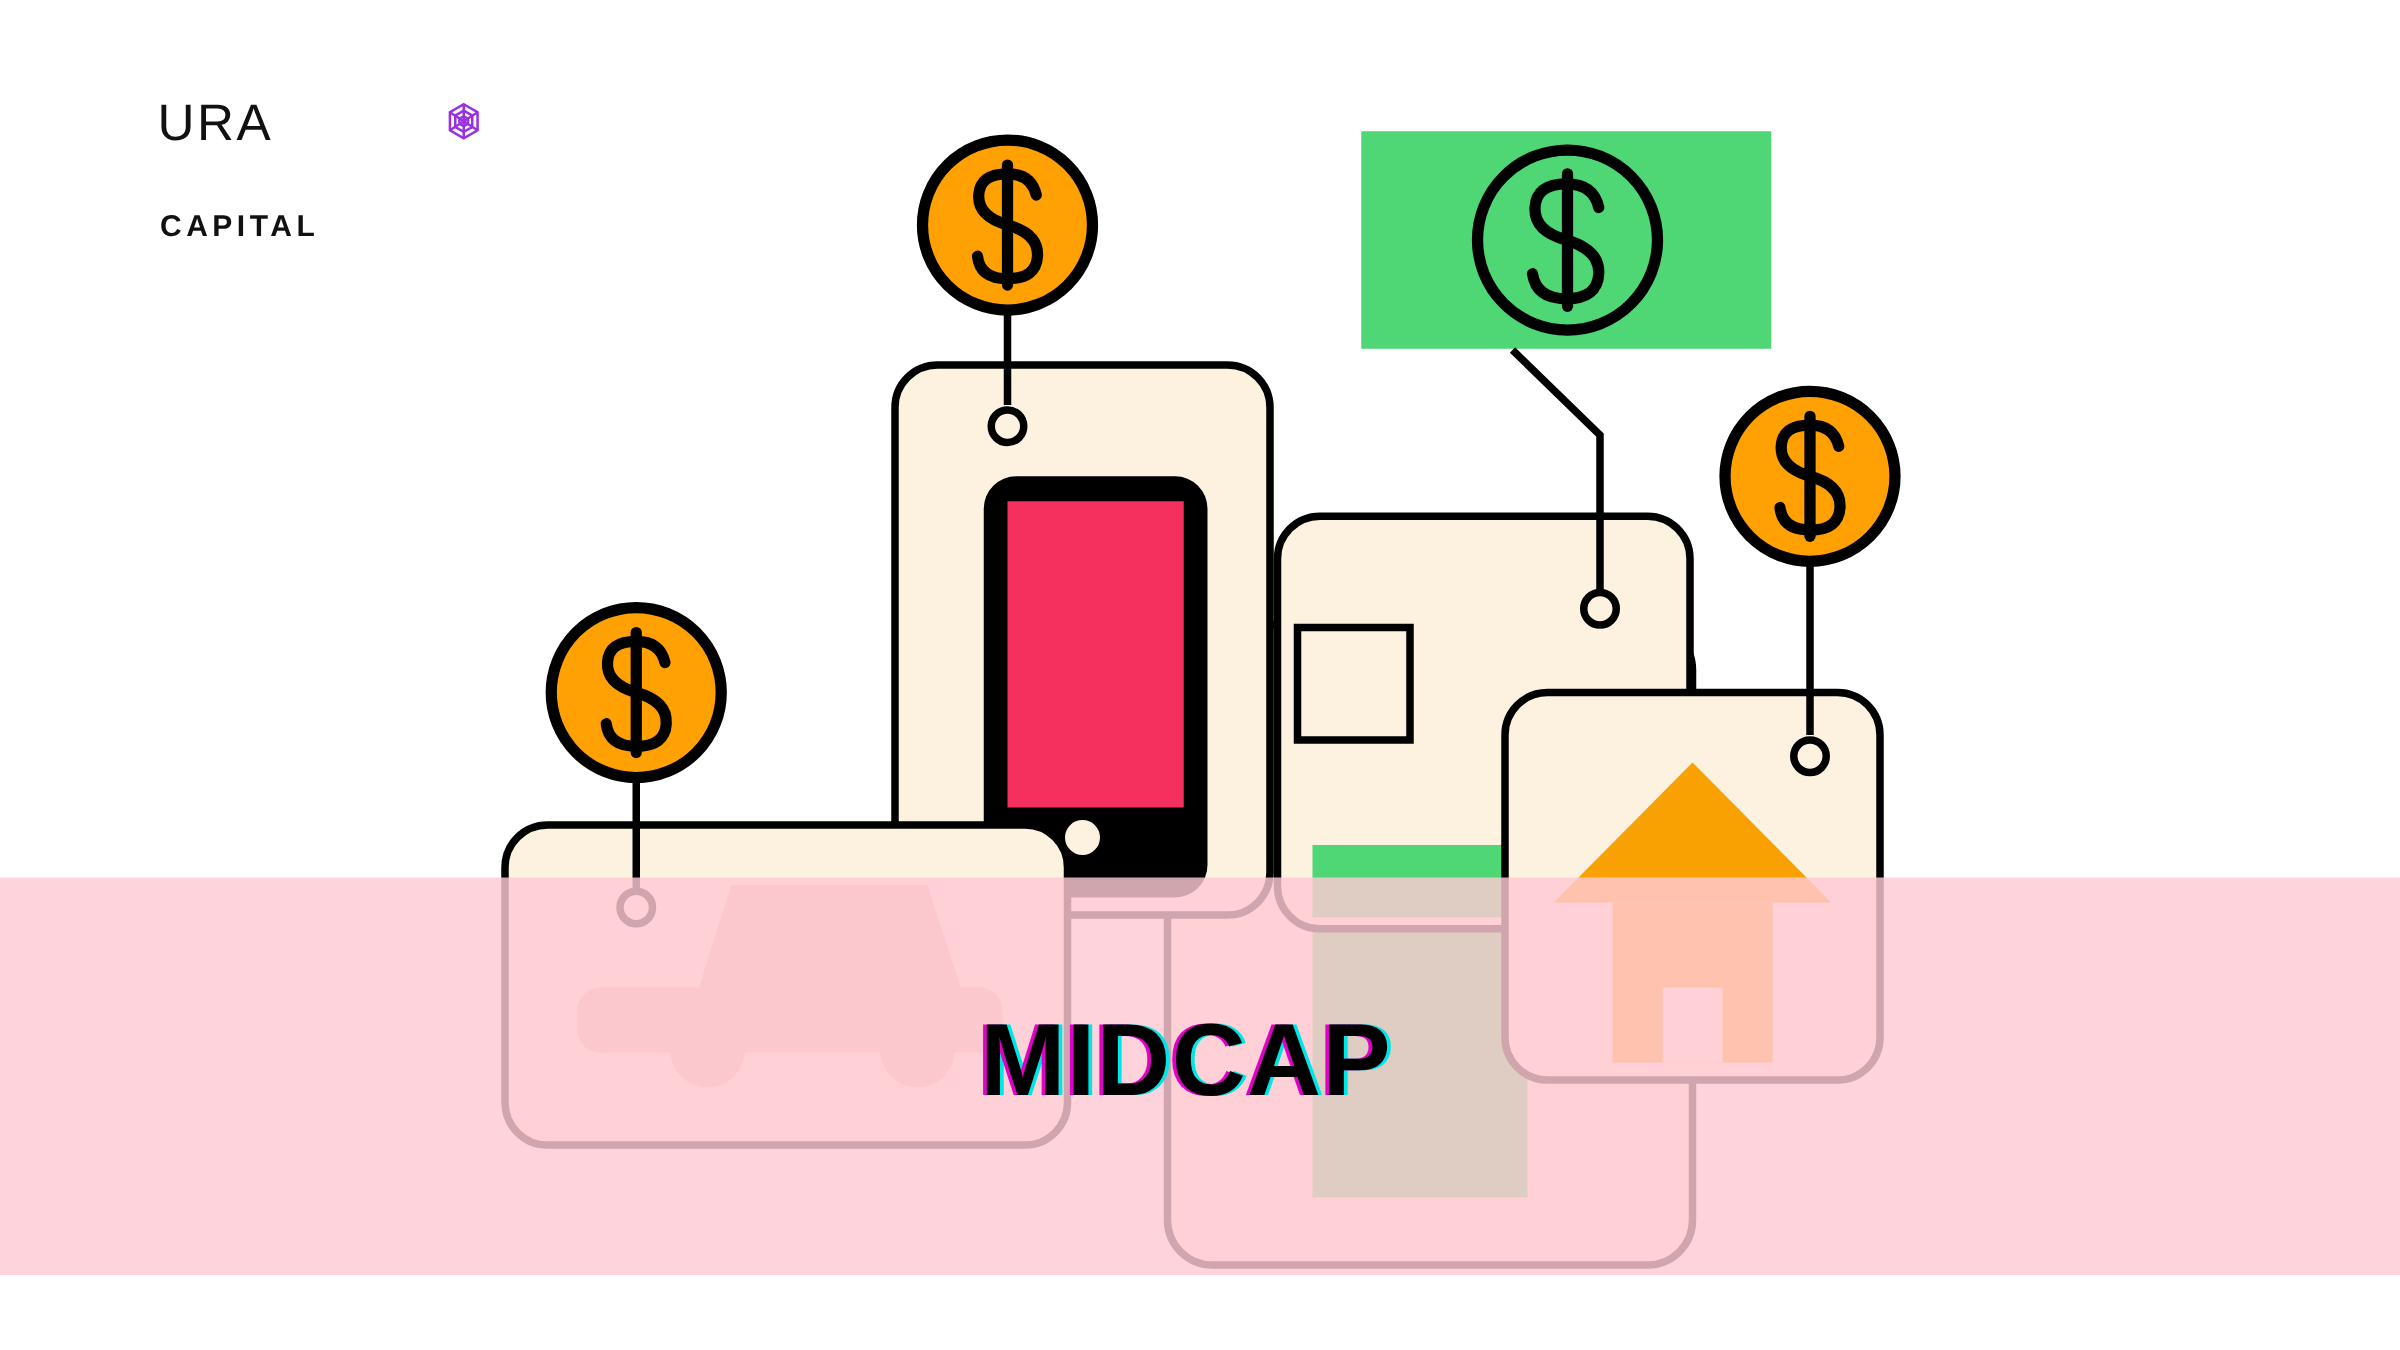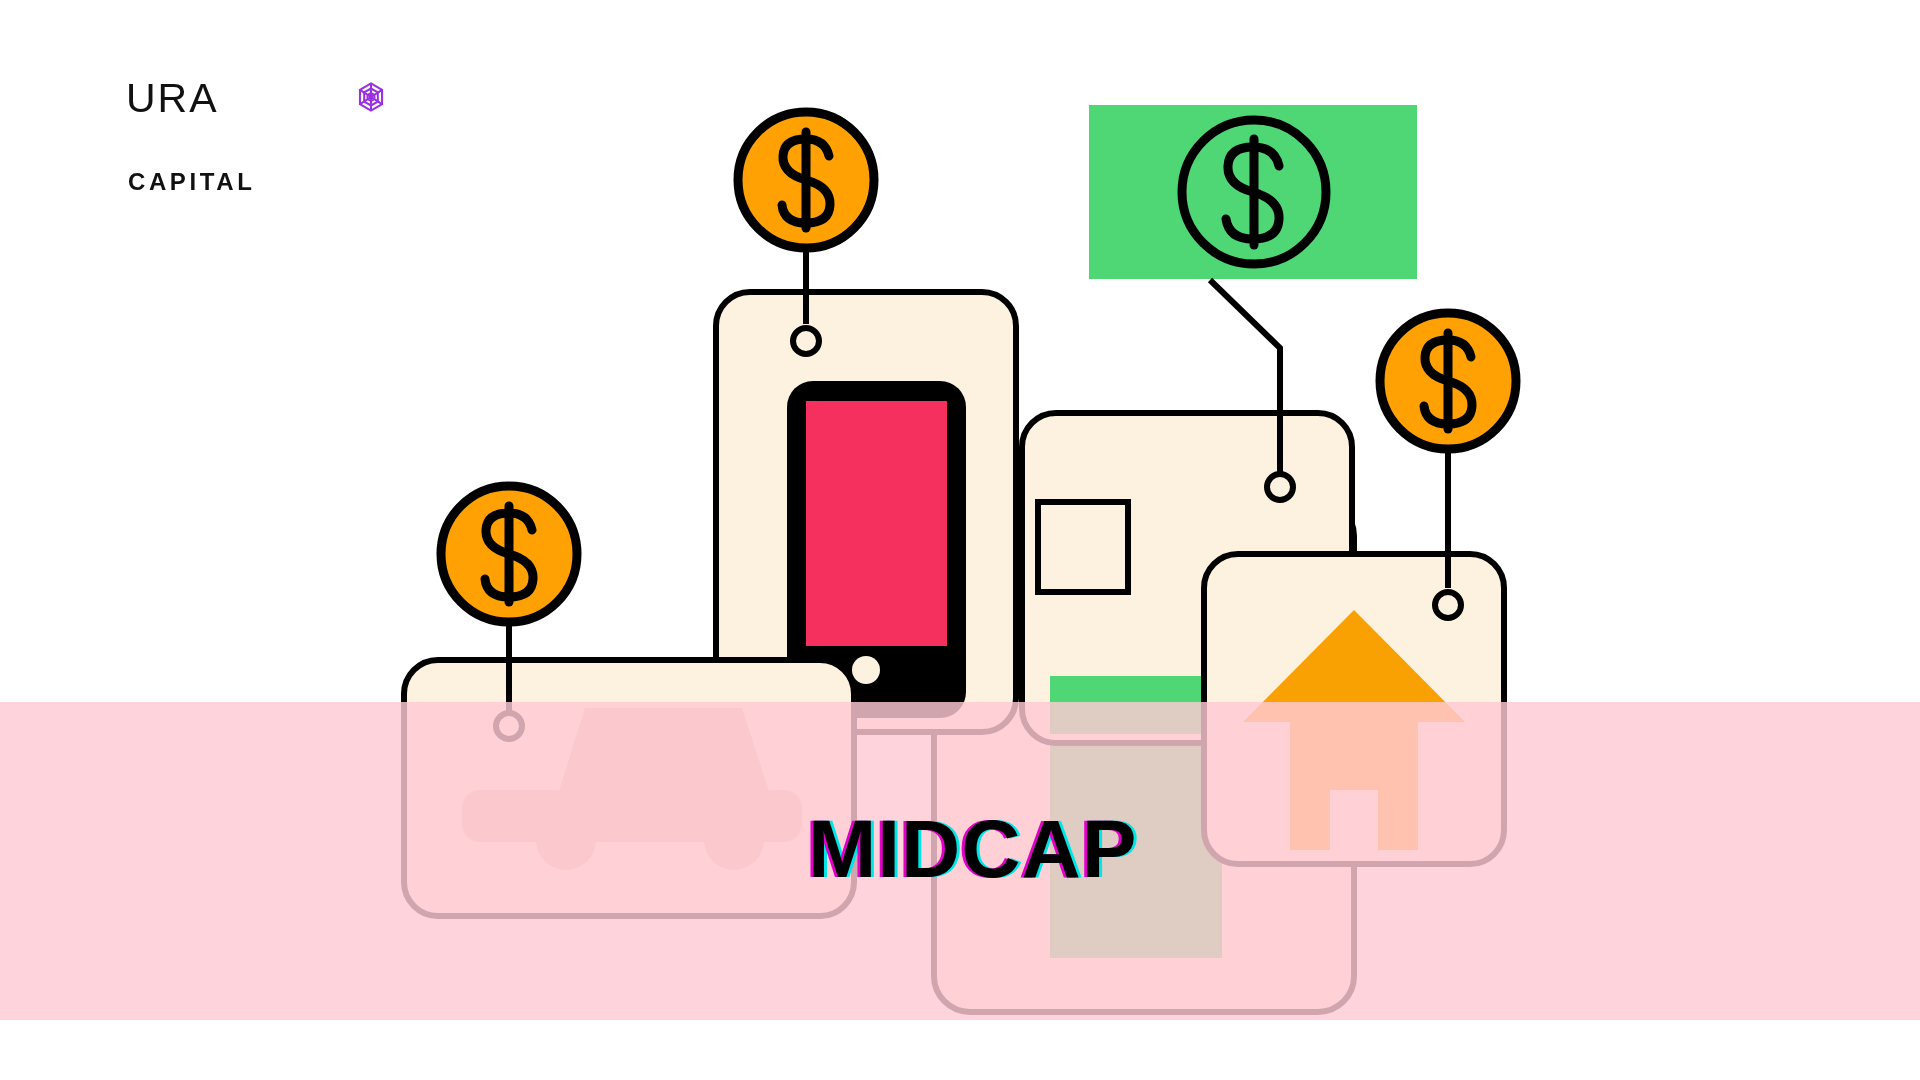--- a/index.html
+++ b/index.html
@@ -52,21 +52,20 @@
   #midcap {
     left: 784px; top: 808px;
     font-family: "Liberation Sans", sans-serif;
     font-size: 82px;
     font-weight: 700;
     letter-spacing: 1px;
     color: #000000;
     line-height: 1;
     white-space: nowrap;
     text-shadow: -3px 0 0 #e000c8, 3px 0 0 #00e5e5;
-    margin-left: 24px;
   }
 </style>
 </head>
 <body>
 
 <div id="stage">
 
   <svg id="art" class="abs" viewBox="0 0 1920 1080" width="1920" height="1080">
 
     <defs>

